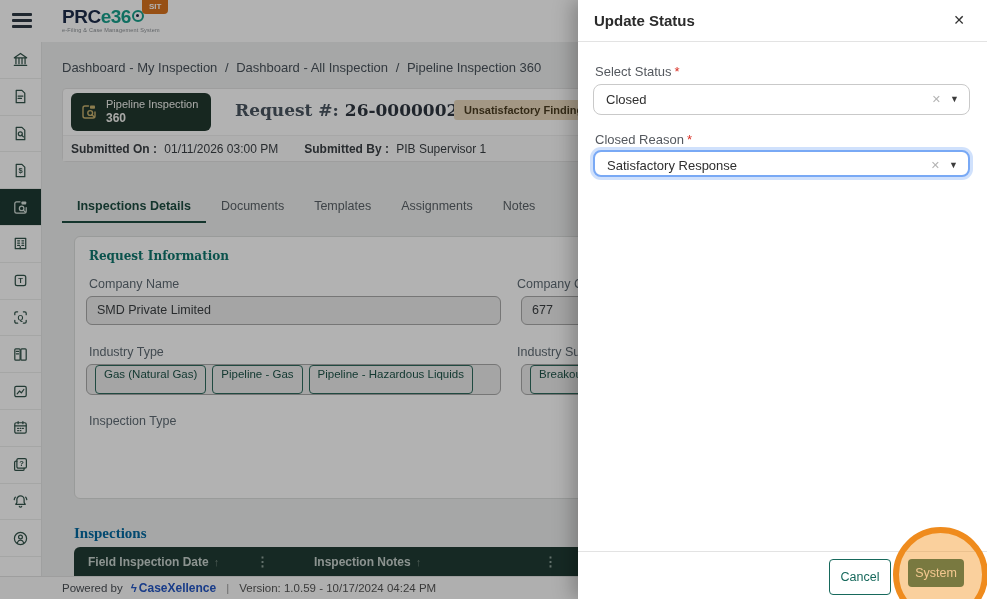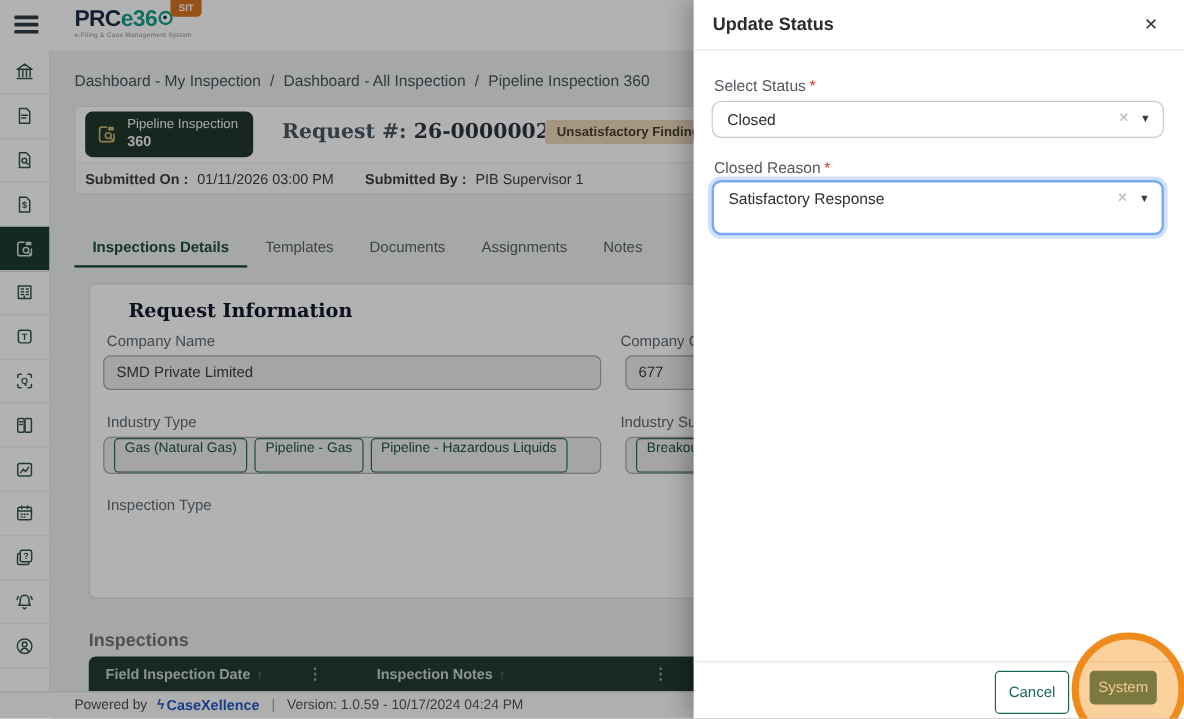--- a/index.html
+++ b/index.html
@@ -41,27 +41,27 @@
   .status-chip { position:absolute; left:375px; top:11px; background:#ead9bd; color:#4b3d22; font-size:11px; font-weight:700; padding:4px 10px; border-radius:3px;margin-left:16px; }
   .header-row2 { height:26px; border-top:1px solid #efefef; background:#fbfbfb; display:flex; align-items:center; font-size:12px; color:#3a3f44; padding-left:8px; }
   .header-row2 b { font-weight:700; margin-right:4px; }
   .header-row2 .pair { margin-right:26px; }
 
   .tabs { position:absolute; left:20px; top:152px; display:flex; font-size:12.5px; color:#5a6167; }
   .tab { padding:5px 15px 8px; cursor:pointer; }
   .tab.active { color:#1d4c41; font-weight:700; border-bottom:2.5px solid #1d4c41; }
 
   .info-card { position:absolute; left:32px; top:194px; width:880px; height:263px; background:#ffffff; border:1px solid #dcdedd; border-radius:6px; }
-  .info-title { position:absolute; left:14px; top:12px; font-family:"DejaVu Serif", serif; font-weight:700; font-size:16px; color:#0f172a;margin-left:18px; }
+  .info-title { position:absolute; left:14px; top:12px; font-family:"DejaVu Serif", serif; font-weight:700; font-size:12px; color:#0f766e; }
   .f-label { position:absolute; font-size:12.5px; color:#5f6b74; }
   .f-input { position:absolute; height:29px; background:#ececec; border:1px solid #a9a9a9; border-radius:6px; font-size:12.5px; color:#3c4043; line-height:27px; padding-left:10px; overflow:hidden; white-space:nowrap; }
   .chip-box { position:absolute; height:31px; background:#ececec; border:1px solid #a9a9a9; border-radius:6px; display:flex; padding-left:8px; gap:6px; overflow:hidden; }
   .chip { border:1px solid #2e6b5e; color:#1d5348; font-size:11.5px; padding:2px 8px; border-radius:4px; white-space:nowrap; }
 
-  .insp-title { position:absolute; left:32px; top:483px; font-family:Liberation Sans, sans-serif; font-weight:700; font-size:15px; color:#737373; }
+  .insp-title { position:absolute; left:32px; top:483px; font-family:Liberation Serif, serif; font-weight:700; font-size:15px; color:#0369a1; }
   .table-head { position:absolute; left:32px; top:505px; width:880px; height:31px; background:#203c34; border-radius:6px 6px 0 0; color:#c9d3cf; font-size:12px; font-weight:700; }
   .table-head .col { position:absolute; top:8px; }
   .table-head .sort { color:#74897f; font-weight:400; font-size:11px; margin-left:5px; }
   .table-head .dots { position:absolute; top:7px; color:#8fa29b; font-weight:700; font-size:13px; letter-spacing:0; }
 
   
   .footer { position:absolute; left:0; bottom:0; width:987px; height:23px; background:#fbfbfb; border-top:1px solid #e2e2e2; z-index:8; display:flex; align-items:center; padding-left:62px; font-size:11.5px; color:#4a4f55; }
   .footer .bolt { color:#2456c4; font-weight:700; margin:0 2px 0 8px; }
   .footer .brand { color:#2456c4; font-weight:700; font-size:12px; }
   .footer .sep { margin:0 10px; color:#999; }
@@ -71,21 +71,21 @@
   .backdrop { position:absolute; left:0; top:0; width:987px; height:599px; background:rgba(0,0,0,0.30); z-index:40; }
 
   
   .drawer { position:absolute; left:578px; top:0; width:409px; height:599px; background:#ffffff; z-index:60; box-shadow:-6px 0 18px rgba(0,0,0,0.25); }
   .drawer-title { position:absolute; left:16px; top:12px; font-size:15px; font-weight:700; color:#2b2b2b; }
   .drawer-close { position:absolute; right:22px; top:12px; font-size:14px; color:#333; cursor:pointer; }
   .drawer-divider { position:absolute; left:0; top:41px; width:409px; border-top:1px solid #e3e3e3; }
   .fgroup-label { position:absolute; left:17px; font-size:13px; color:#54585e; }
   .req-star { color:#d93025; margin-left:3px; }
   .select { position:absolute; left:15px; width:377px; height:31px; border:1px solid #c9c9c9; border-radius:8px; background:#fff; font-size:13px; color:#2f2f2f; line-height:29px; padding-left:12px; cursor:pointer; }
-  .select.focused { border:2px solid #79a9f5; box-shadow:0 0 0 3px rgba(121,169,245,0.35); line-height:27px; height:46px; }
+  .select.focused { border:2px solid #79a9f5; box-shadow:0 0 0 3px rgba(121,169,245,0.35); line-height:27px; height:27px; }
   .select .clear-x { position:absolute; right:28px; top:0; color:#b3b3b3; font-size:11px; }
   .select .caret { position:absolute; right:10px; top:0; color:#3c3c3c; font-size:9px; }
   .drawer-foot-divider { position:absolute; left:0; top:551px; width:409px; border-top:1px solid #e3e3e3; }
   .btn-cancel { position:absolute; left:251px; top:559px; width:62px; height:36px; background:#fff; border:1px solid #17695c; border-radius:4px; color:#17695c; font-size:12.5px; font-family:"Liberation Sans", sans-serif; cursor:pointer; }
   .btn-submit { position:absolute; left:330px; top:559px; width:56px; height:28px; background:#156156; border:none; border-radius:4px; color:#f2efe6; font-size:12.5px; font-family:"Liberation Sans", sans-serif; cursor:pointer; }
 
   
   .highlight-circle { position:absolute; left:893px; top:527px; width:95px; height:95px; border:6px solid #ef8b1d; background:rgba(244,150,37,0.45); border-radius:50%; z-index:80; pointer-events:none; }
 </style>
 </head>
@@ -234,22 +234,22 @@
         </span>
         <span class="pair">
           <b>Submitted By :</b>
           <span>PIB Supervisor 1</span>
         </span>
       </div>
     </div>
 
     <div class="tabs">
       <div class="tab active">Inspections Details</div>
+      <div class="tab">Documents</div>
       <div class="tab">Templates</div>
-      <div class="tab">Documents</div>
       <div class="tab">Assignments</div>
       <div class="tab">Notes</div>
     </div>
 
     <div class="info-card">
       <div class="info-title">Request Information</div>
       <div class="f-label" style="left:14px; top:40px;">Company Name</div>
       <div class="f-input" style="left:11px; top:59px; width:415px;">SMD Private Limited</div>
       <div class="f-label" style="left:442px; top:40px;">Company Code</div>
       <div class="f-input" style="left:446px; top:59px; width:420px;">677</div>

